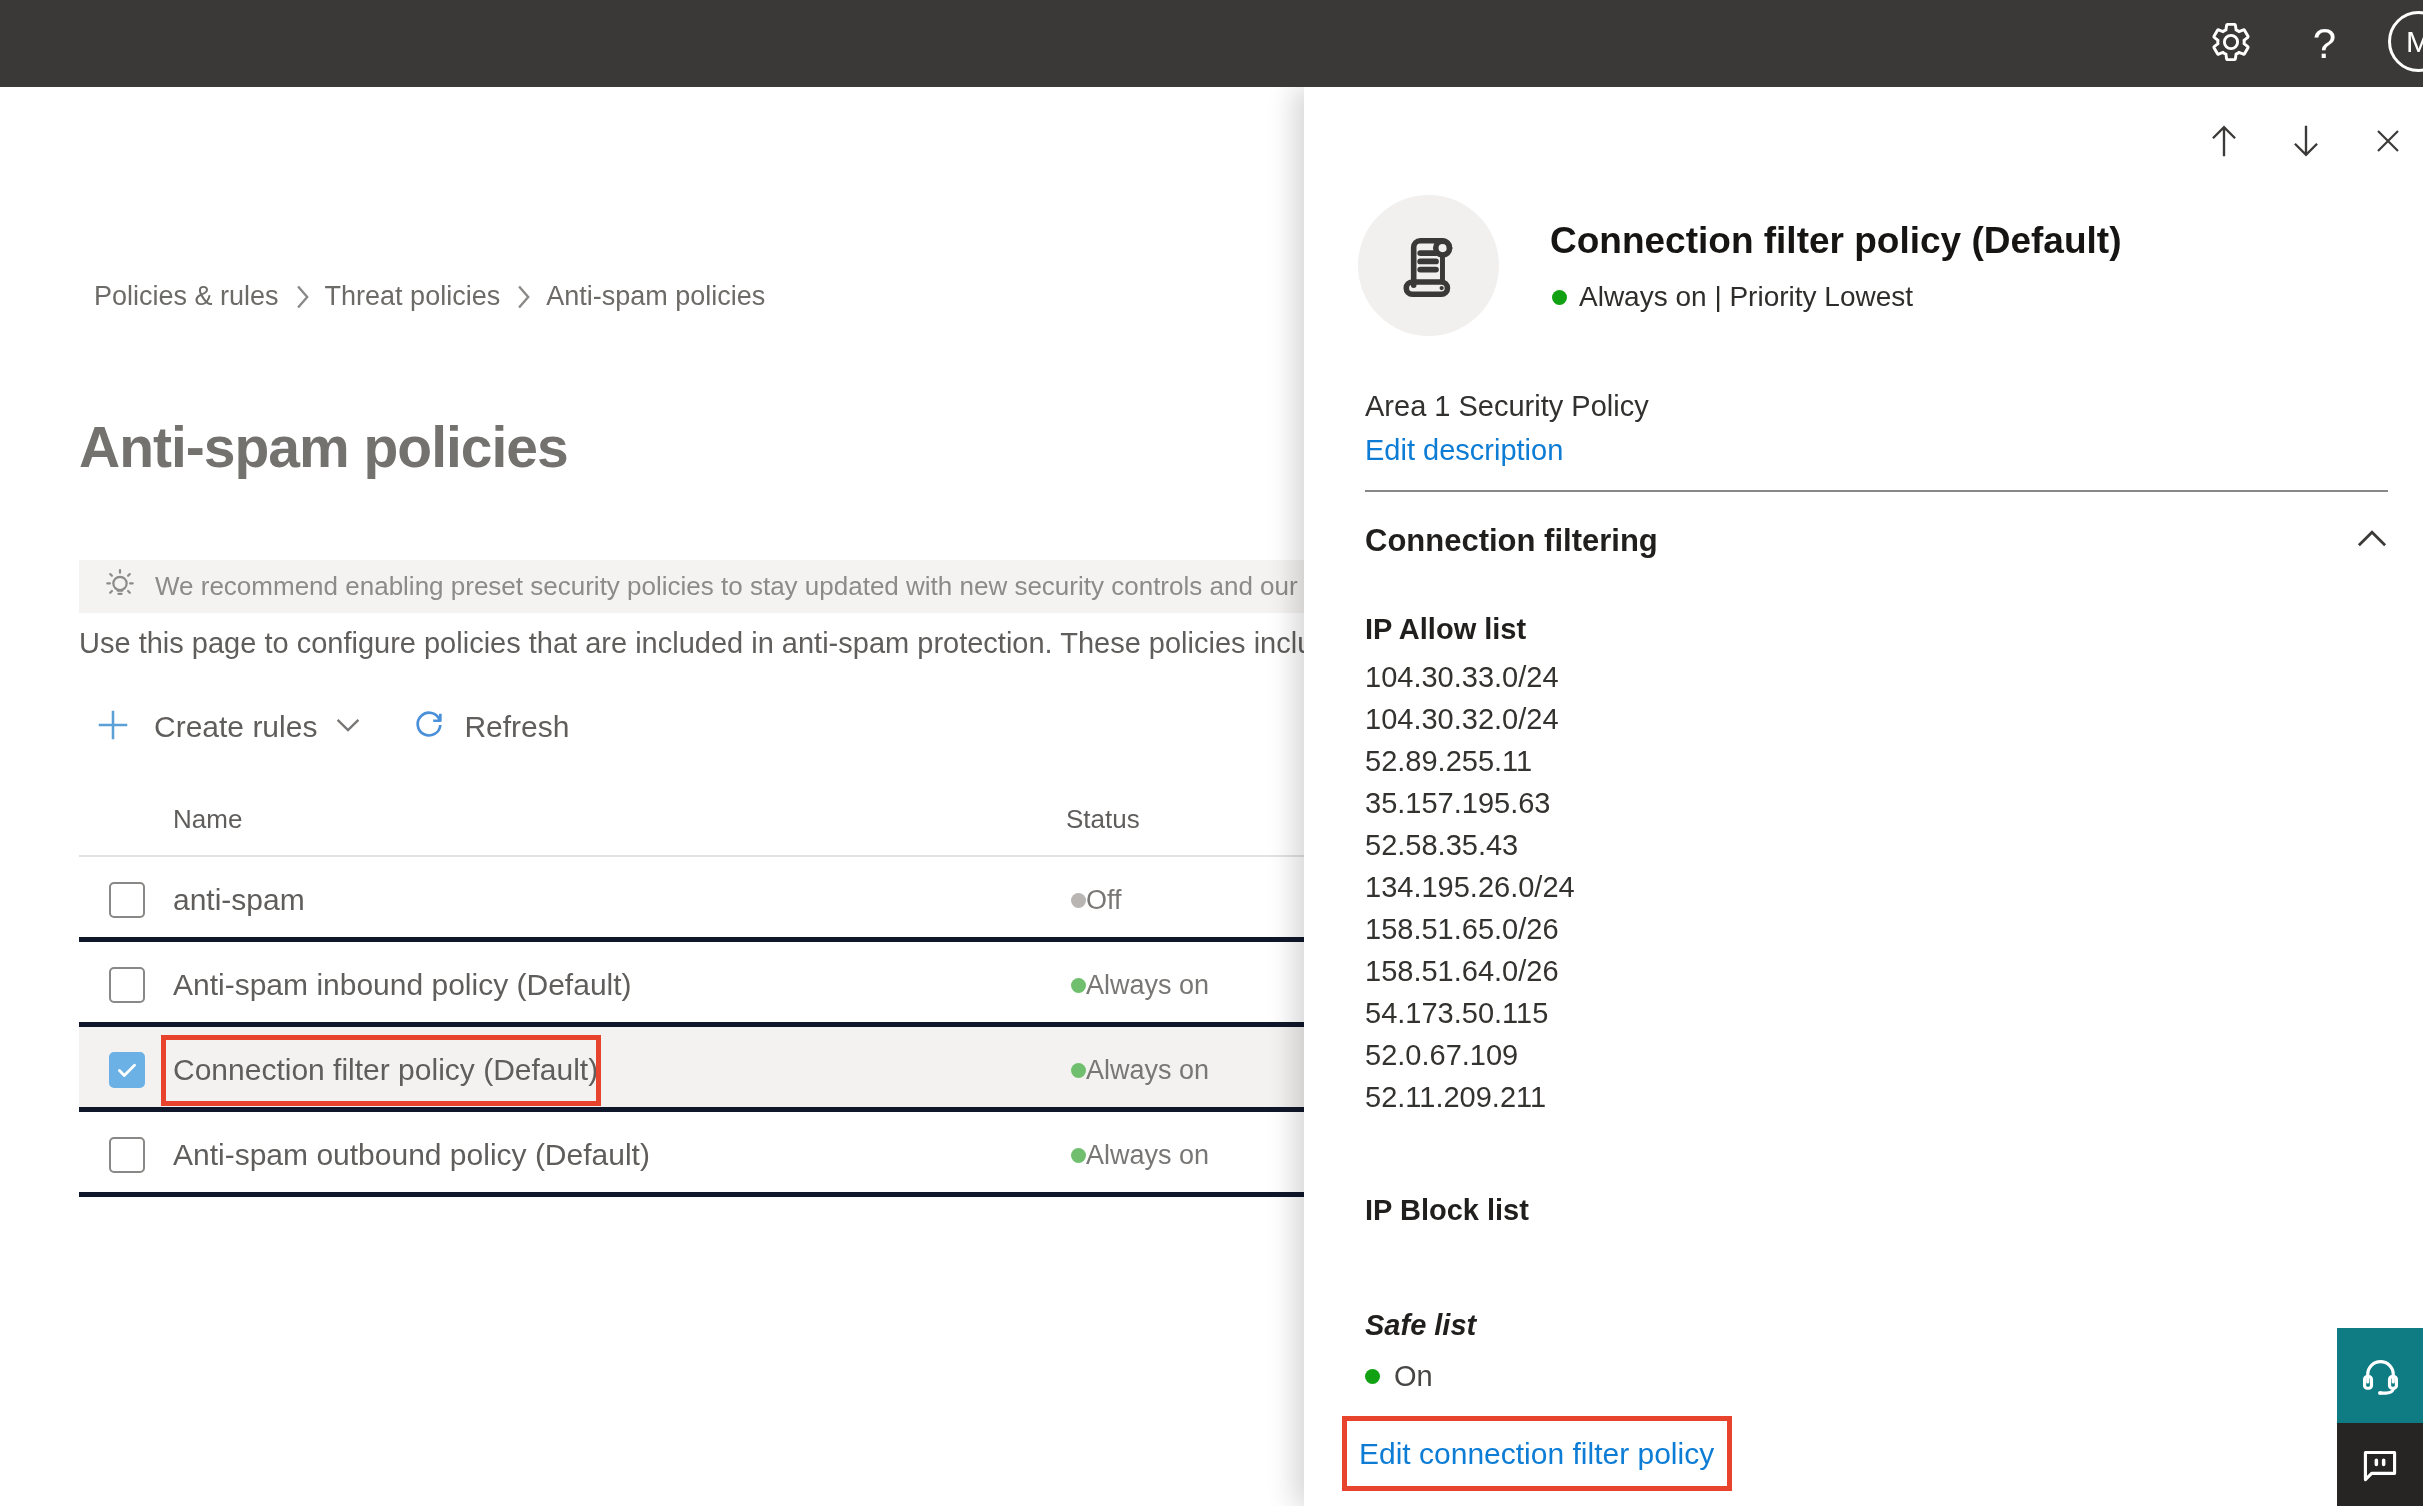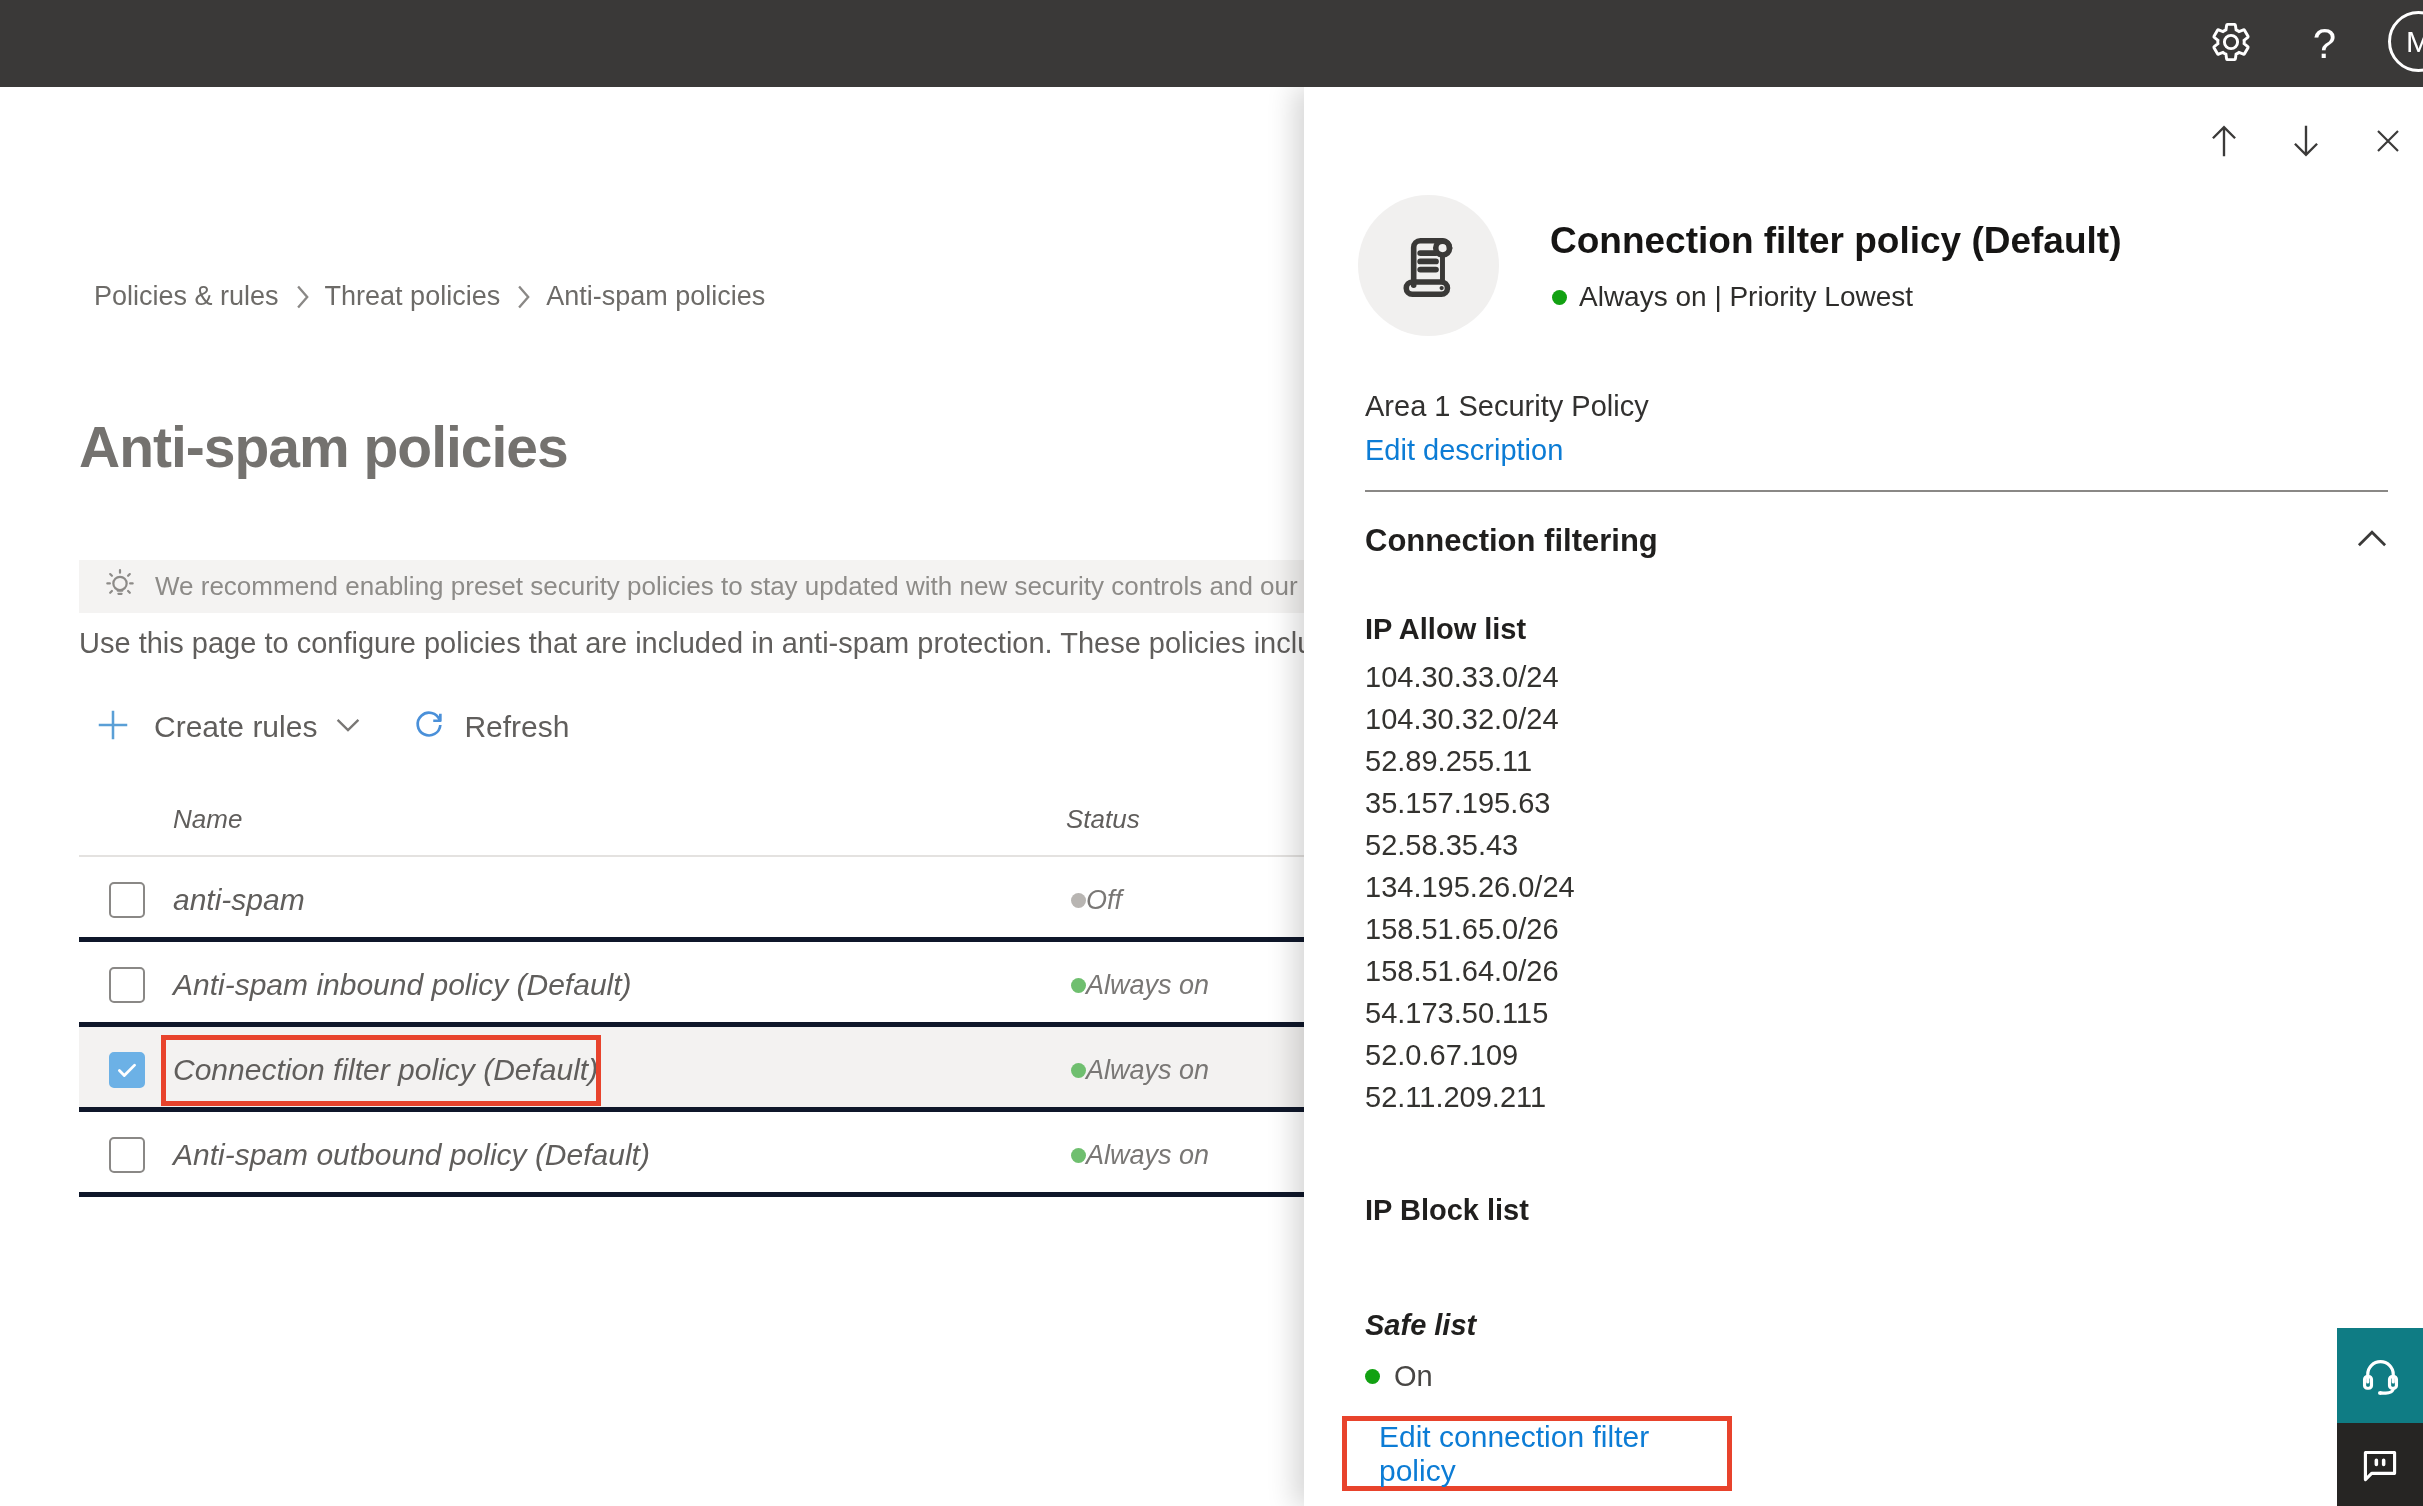--- a/index.html
+++ b/index.html
@@ -30,21 +30,21 @@
 
   .page-desc { position:absolute; left:79px; top:540px; font-size:29px; color:#605e5c; white-space:nowrap; }
 
   .toolbar { position:absolute; left:94px; top:616px; height:48px; display:flex; align-items:center; }
   .tb-label { font-size:30px; color:#605e5c; cursor:pointer; }
   .plus-icon { margin-right:22px; }
   .chev-down { margin-left:18px; margin-right:51px; }
   .refresh-icon { margin-right:18px; }
 
   
-  .policy-table { position:absolute; left:79px; top:693px; width:1445px;font-style:italic; }
+  .policy-table { position:absolute; left:79px; top:693px; width:1445px; }
   .thead { position:relative; height:77px; border-bottom:2px solid #e4e2e0; }
   .col-name { position:absolute; left:94px; top:24px; font-size:26px; color:#605e5c; }
   .col-status { position:absolute; left:987px; top:24px; font-size:26px; color:#605e5c; }
   .trow { position:relative; height:85px; border-bottom:5px solid #0f172a; background:#fff; }
   .trow.selected { background:#f3f2f1; }
   .rowcheck { position:absolute; left:30px; top:25px; width:36px; height:36px; border:2px solid #8a8886;
               border-radius:5px; background:#fff; cursor:pointer; }
   .rowcheck.checked { background:#6cb1e6; border-color:#6cb1e6; display:flex; align-items:center; justify-content:center; }
   .row-name { position:absolute; left:94px; top:0; height:85px; display:flex; align-items:center;
               font-size:30px; color:#605e5c; cursor:pointer; }
@@ -75,21 +75,21 @@
                    border-top:2px solid #8a8886; }
   .section-head { position:absolute; left:61px; top:436px; font-size:31px; font-weight:bold; color:#201f1e; }
   .chev-up { position:absolute; right:36px; top:440px; cursor:pointer; }
 
   .sub-label { position:absolute; left:61px; font-size:29px; font-weight:bold; color:#201f1e; }
   .ip-list { position:absolute; left:61px; top:569px; font-size:29px; color:#33322f; line-height:42px; }
   .on-row { position:absolute; left:61px; top:1273px; display:flex; align-items:center; gap:14px; }
   .on-row .txt { font-size:29px; color:#484644; }
   .edit-box { position:absolute; left:38px; top:1329px; width:390px; height:75px; border:5px solid #e8432c;
               display:flex; align-items:center; }
-  .edit-link { margin-left:32px; font-size:30px; }
+  .edit-link { margin-left:12px; font-size:30px; }
 
   
   .support-btn { position:absolute; left:2337px; width:86px; display:flex; align-items:center; justify-content:center;
                  cursor:pointer; z-index:60; }
   .headset-btn { top:1328px; height:95px; background:#0f7c84; }
   .feedback-btn { top:1423px; height:84px; background:#262523; }
 </style>
 </head>
 <body>
 

